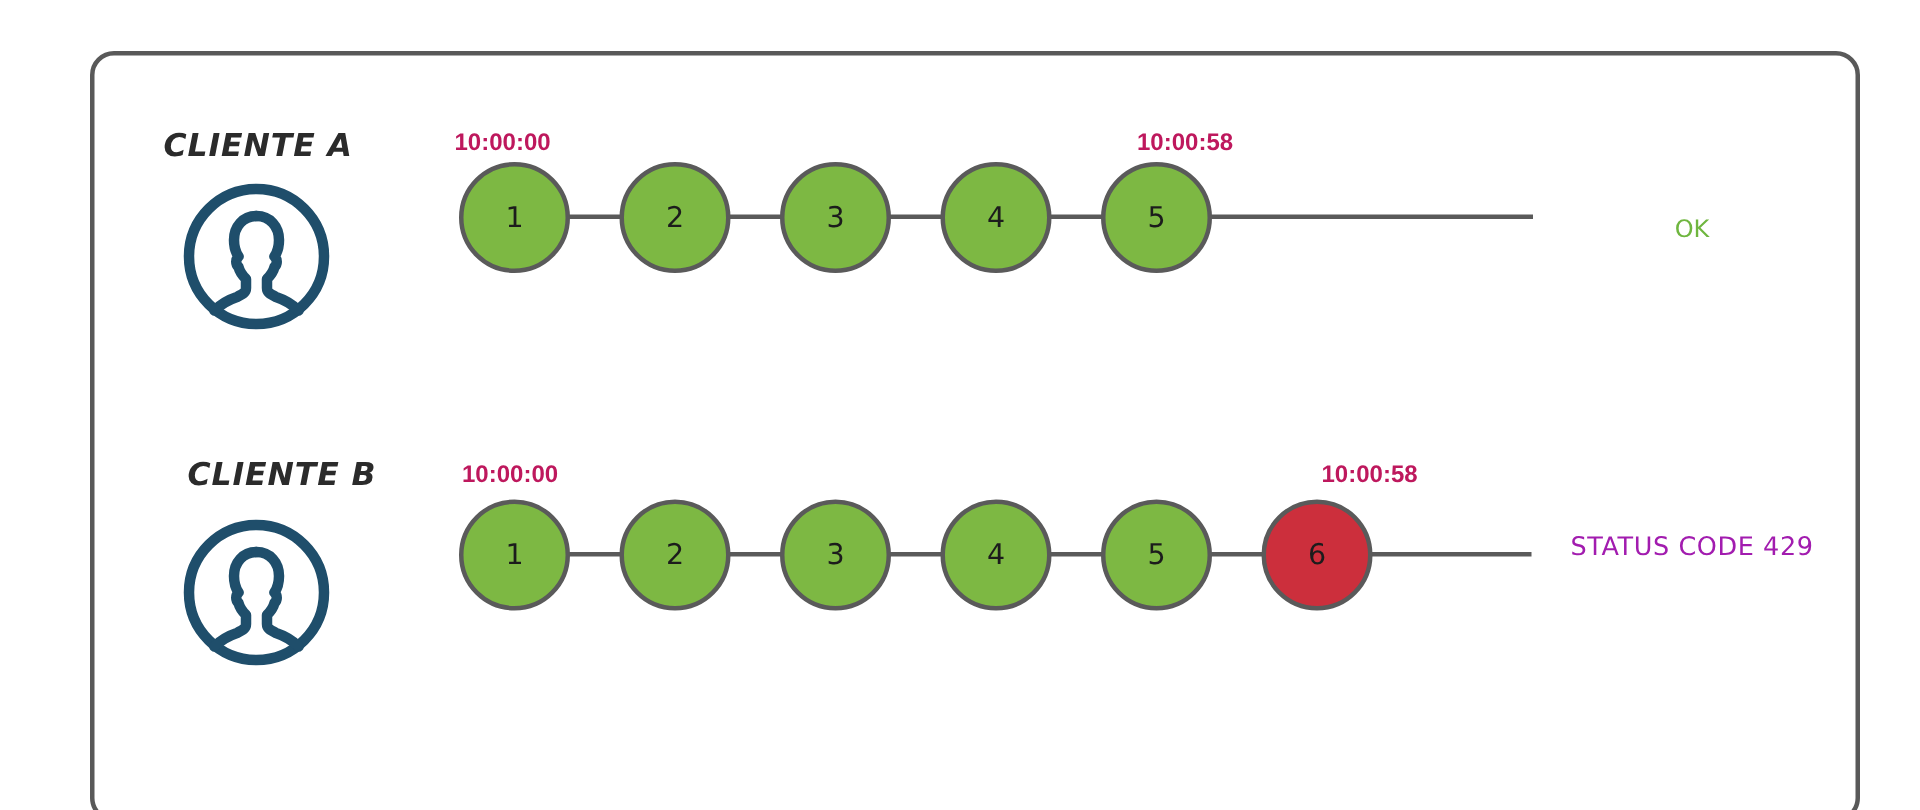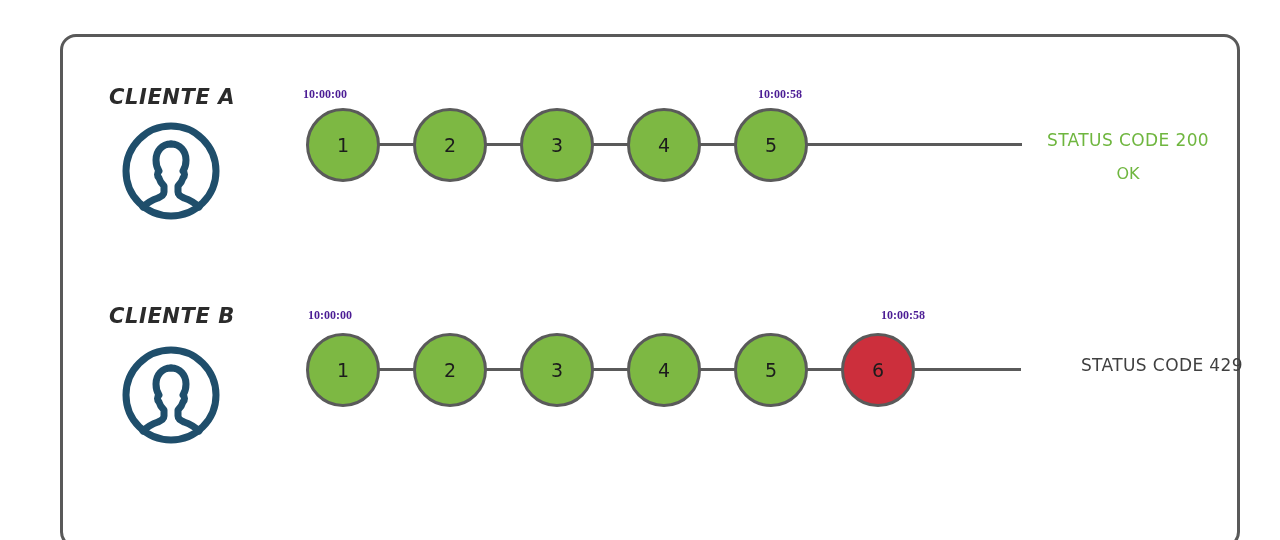--- a/index.html
+++ b/index.html
@@ -47,24 +47,24 @@
     color: #2b2b2b;
     white-space: nowrap;
   }
   .avatar {
     position: absolute;
     width: 100px;
     height: 100px;
   }
   .timestamp {
     position: absolute;
-    font-family: Liberation Serif, serif;
-    font-size: 12px;
+    font-family: Liberation Sans, sans-serif;
+    font-size: 16px;
     font-weight: bold;
-    color: #4c1d95;
+    color: #be185d;
     white-space: nowrap;
   }
   .chain {
     position: absolute;
   }
   .node {
     position: absolute;
     width: 74px;
     height: 74px;
     border-radius: 50%;
@@ -142,27 +142,26 @@
         <div class="connector" style="left:741px; top:106px; width:218px;"></div>
 
         <div class="node" style="left:243px; top:71px; background:#7DB843;">1</div>
         <div class="node" style="left:350px; top:71px; background:#7DB843;">2</div>
         <div class="node" style="left:457px; top:71px; background:#7DB843;">3</div>
         <div class="node" style="left:564px; top:71px; background:#7DB843;">4</div>
         <div class="node" style="left:671px; top:71px; background:#7DB843;">5</div>
       </div>
 
       <div class="status" style="left:950px; top:93px; width:230px; color:#6FB63F;">
-        <span class="line1">STATUS CODE 200</span>
         <span class="line2">OK</span>
       </div>
     </div>
 
     <div class="row">
-      <div class="client-label" style="left:46px; top:267px;">CLIENTE B</div>
+      <div class="client-label" style="left:62px; top:267px;">CLIENTE B</div>
 
       <div class="avatar" style="left:58px; top:308px;">
         <svg viewBox="0 0 100 100" width="100" height="100" aria-hidden="true">
           <circle cx="50" cy="50" r="45" fill="none" stroke="#1F4E6B" stroke-width="7"></circle>
           <path d="M50 23
                    C41 23 35 30 35 39
                    C35 44 36 47 38 50
                    C36 52 36 55 38 57
                    C39 61 41 63 43 65
                    L43 71
@@ -191,19 +190,19 @@
         <div class="connector" style="left:848px; top:331px; width:110px;"></div>
 
         <div class="node" style="left:243px; top:296px; background:#7DB843;">1</div>
         <div class="node" style="left:350px; top:296px; background:#7DB843;">2</div>
         <div class="node" style="left:457px; top:296px; background:#7DB843;">3</div>
         <div class="node" style="left:564px; top:296px; background:#7DB843;">4</div>
         <div class="node" style="left:671px; top:296px; background:#7DB843;">5</div>
         <div class="node" style="left:778px; top:296px; background:#CC2F3C;">6</div>
       </div>
 
-      <div class="status" style="left:950px; top:318px; width:230px; color:#404040;text-align:right;">
+      <div class="status" style="left:950px; top:318px; width:230px; color:#a21caf;">
         <span class="line1">STATUS CODE 429</span>
       </div>
     </div>
 
   </div>
 </div>
 
 </body></html>

